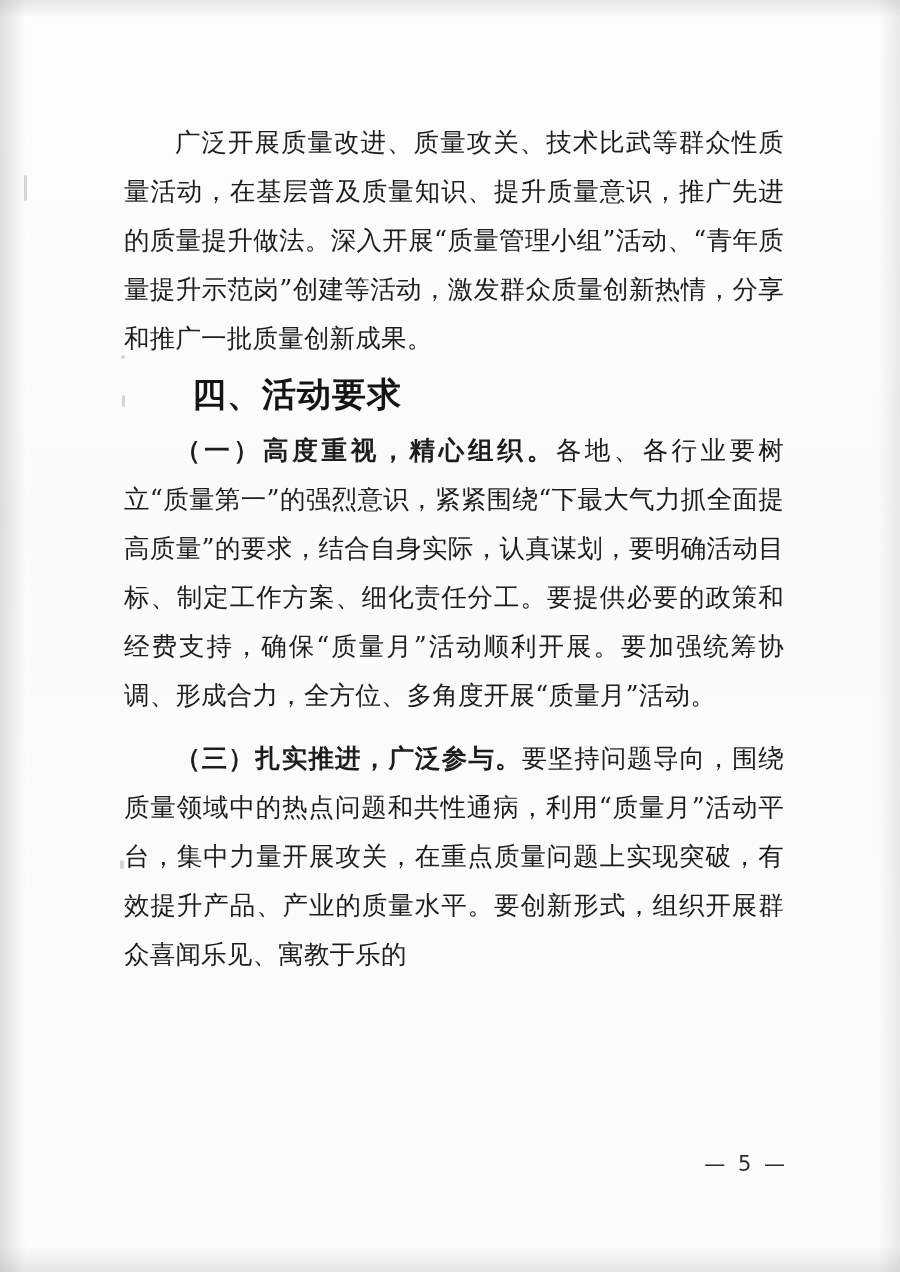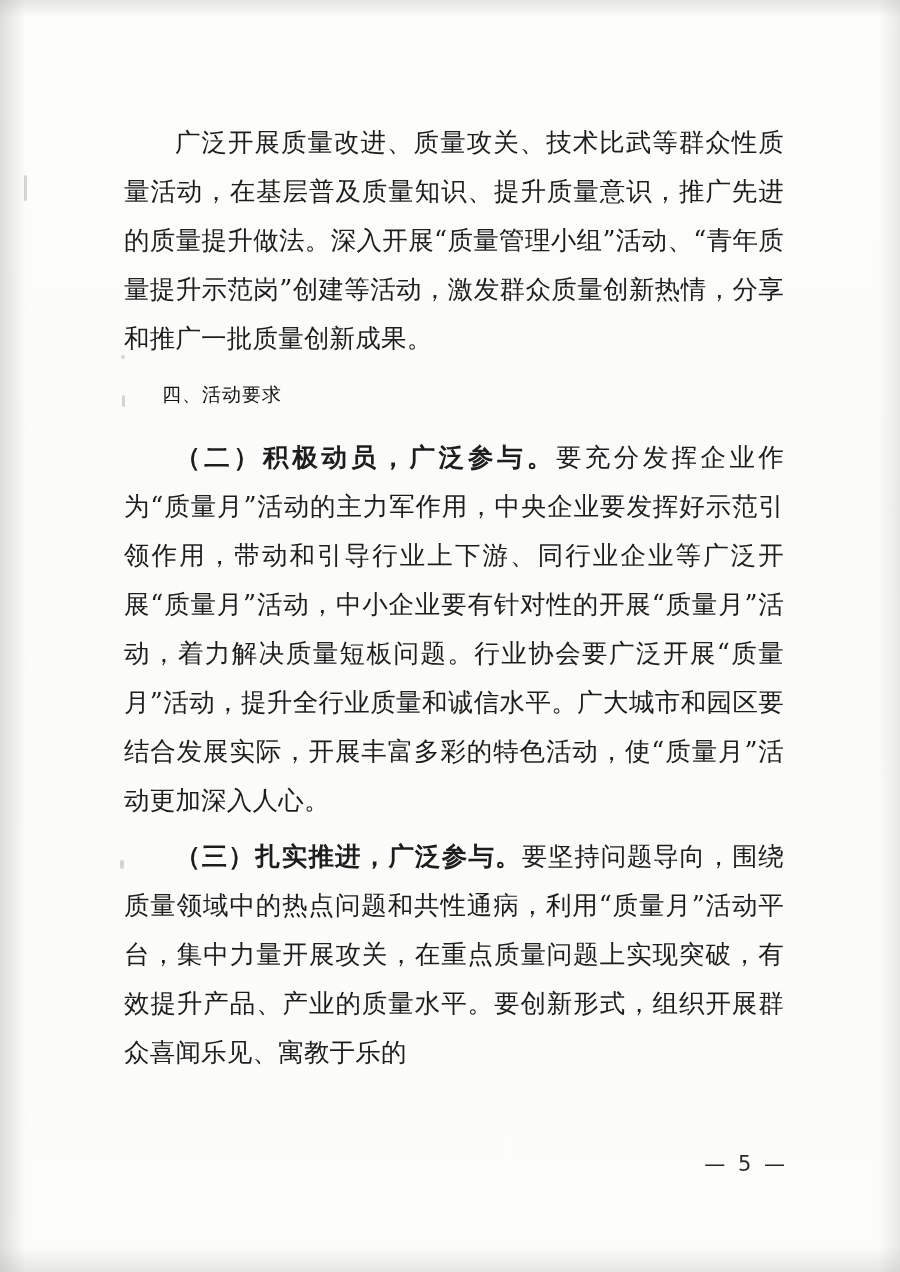--- a/index.html
+++ b/index.html
@@ -70,23 +70,23 @@
     text-align: justify;
     text-justify: inter-ideograph;
     margin: 0 0 0 0;
     letter-spacing: 0.2px;
   }
   .indent {
     text-indent: 2em;
   }
   .heading {
     font-family: "DejaVu Serif", serif;
-    font-size: 19px;
+    font-size: 34px;
     line-height: 49px;
-    font-weight: normal;
+    font-weight: bold;
     color: #141414;
     text-indent: 2em;
     margin: 0;
     letter-spacing: 1px;
   }
   .lead {
     font-weight: bold;
     letter-spacing: 0.6px;
   }
   .gap {
@@ -119,24 +119,24 @@
   <div class="content">
 
     <p class="para indent">广泛开展质量改进、质量攻关、技术比武等群众性质量活动，在基层普及质量知识、提升质量意识，推广先进的质量提升做法。深入开展“质量管理小组”活动、“青年质量提升示范岗”创建等活动，激发群众质量创新热情，分享和推广一批质量创新成果。</p>
 
     <div class="gap"></div>
 
     <p class="heading">四、活动要求</p>
 
     <div class="gap"></div>
 
+    <p class="para indent"><span class="lead">（一）高度重视，精心组织。</span><span>各地、各行业要树立“质量第一”的强烈意识，紧紧围绕“下最大气力抓全面提高质量”的要求，结合自身实际，认真谋划，要明确活动目标、制定工作方案、细化责任分工。要提供必要的政策和经费支持，确保“质量月”活动顺利开展。要加强统筹协调、形成合力，全方位、多角度开展“质量月”活动。</span></p>
 
     <div class="gap"></div>
 
-    <p class="para indent"><span class="lead">（二）积极动员，广泛参与。</span><span>要充分发挥企业作为“质量月”活动的主力军作用，中央企业要发挥好示范引领作用，带动和引导行业上下游、同行业企业等广泛开展“质量月”活动，中小企业要有针对性的开展“质量月”活动，着力解决质量短板问题。行业协会要广泛开展“质量月”活动，提升全行业质量和诚信水平。广大城市和园区要结合发展实际，开展丰富多彩的特色活动，使“质量月”活动更加深入人心。</span></p>
 
     <div class="gap"></div>
 
     <p class="para indent"><span class="lead">（三）扎实推进，广泛参与。</span><span>要坚持问题导向，围绕质量领域中的热点问题和共性通病，利用“质量月”活动平台，集中力量开展攻关，在重点质量问题上实现突破，有效提升产品、产业的质量水平。要创新形式，组织开展群众喜闻乐见、寓教于乐的</span></p>
 
   </div>
 
   <div class="pagenum">— 5 —</div>
 </div>
 

